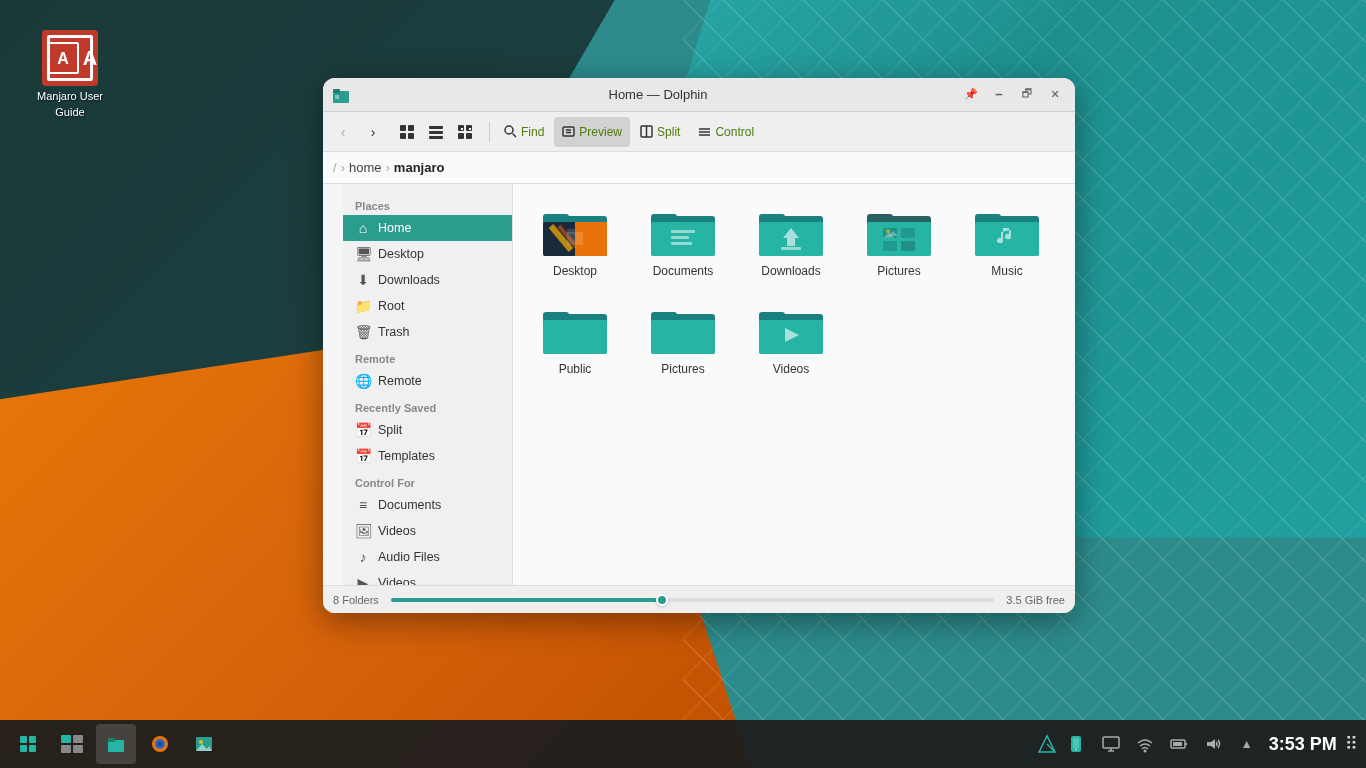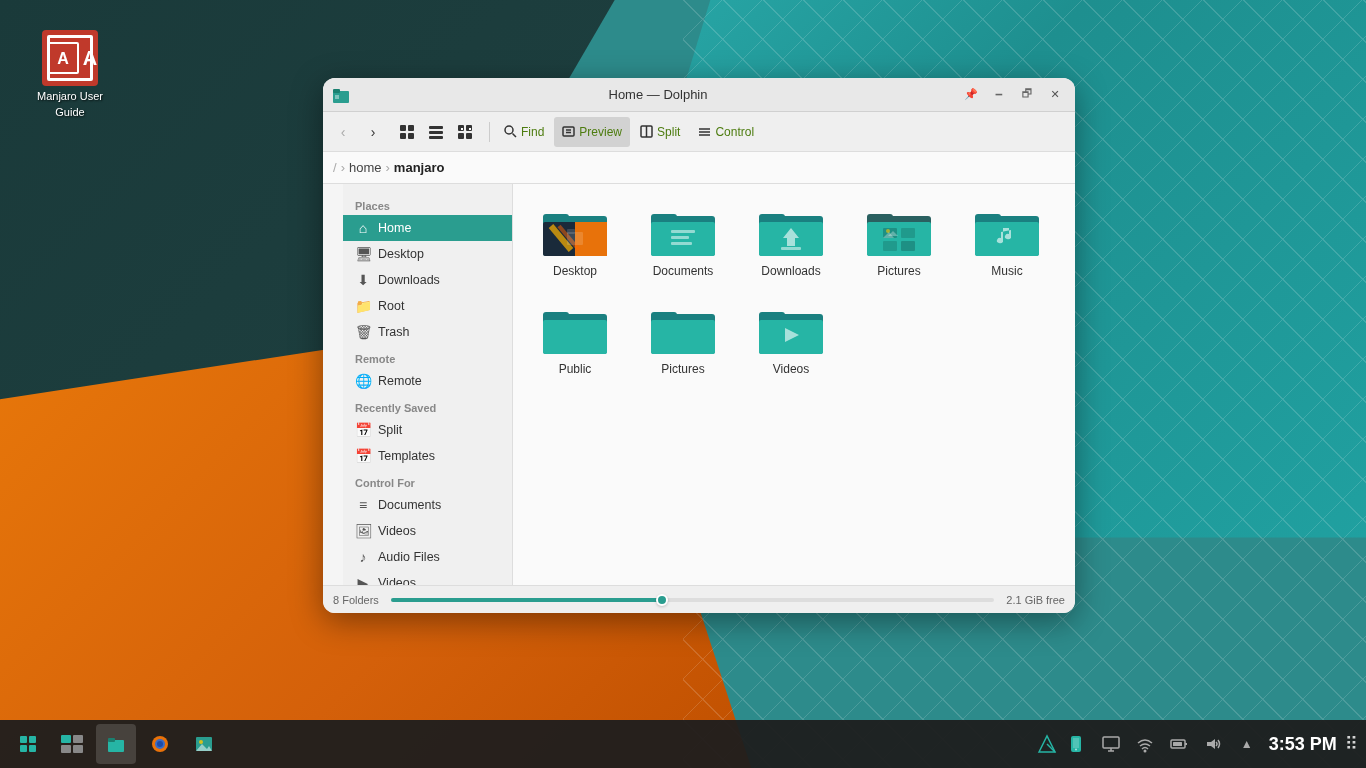--- a/index.html
+++ b/index.html
@@ -713,21 +713,21 @@
 
       </div>
     </div>
 
     <div class="statusbar">
       <span class="status-count">8 Folders</span>
       <div class="status-slider">
         <div class="status-slider-fill"></div>
         <div class="status-slider-thumb"></div>
       </div>
-      <span class="status-free">2.1 GiB free</span>
+      <span class="status-free">3.5 GiB free</span>
     </div>
   </div>
 
   <div class="taskbar">
     <div class="taskbar-left">
 
       <div class="taskbar-btn">
         <svg width="20" height="20" viewBox="0 0 20 20" fill="#26b5a5">
           <rect x="2" y="2" width="7" height="7" rx="1"></rect>
           <rect x="11" y="2" width="7" height="7" rx="1"></rect>

